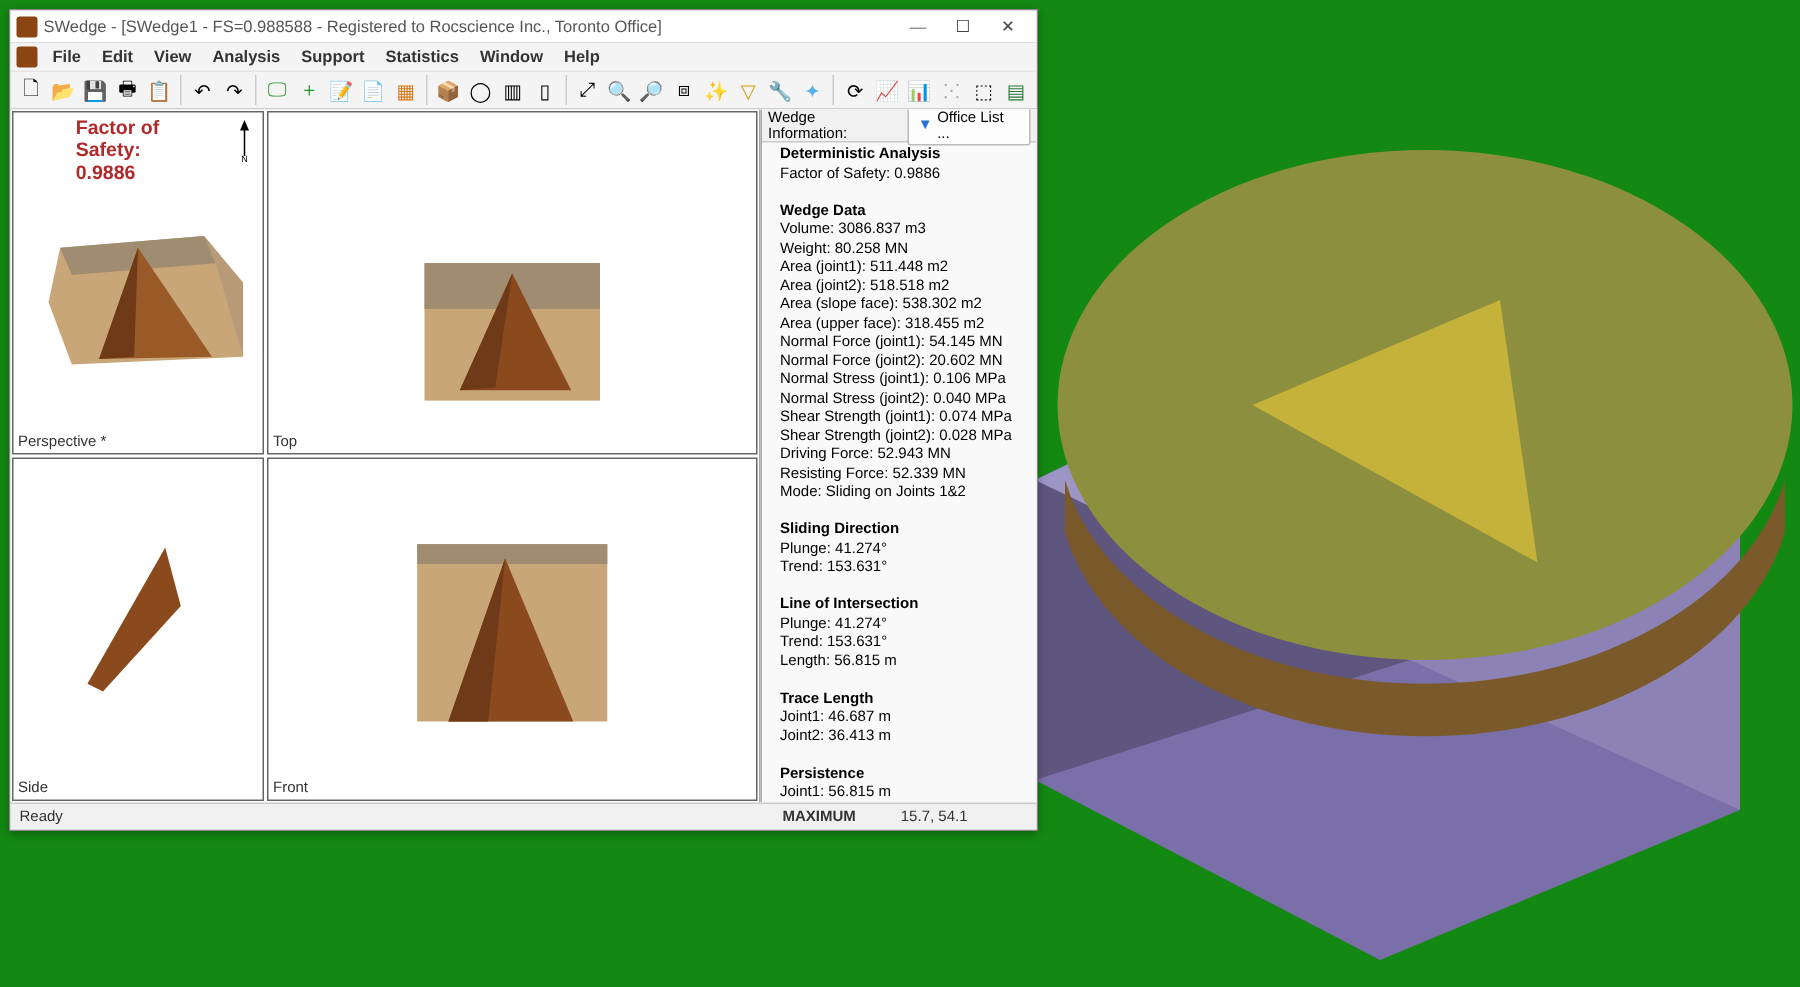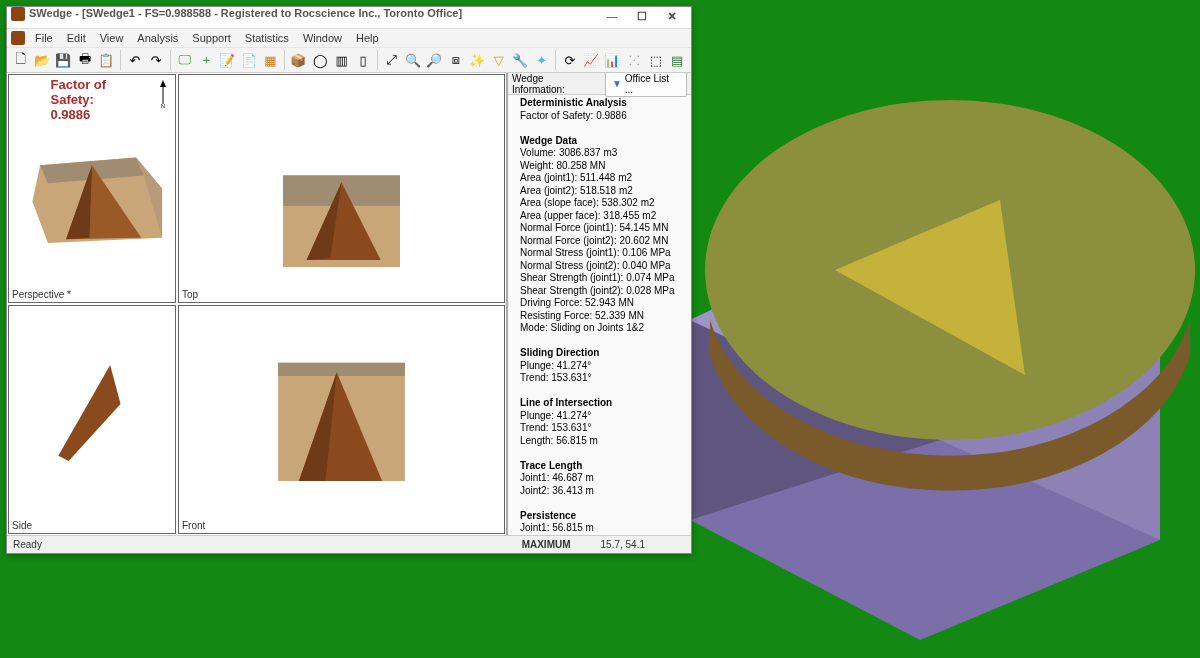--- a/index.html
+++ b/index.html
@@ -22,41 +22,41 @@
     border: 1px solid #888;
     box-shadow: 0 2px 6px rgba(0,0,0,0.3);
     display: flex;
     flex-direction: column;
   }
   .titlebar {
     height: 22px;
     background: #fff;
     border-bottom: 1px solid #ddd;
     display: flex;
+    align-items: center;
     padding: 0 4px;
     font-size: 11px;
     color: #555;
-    font-weight: bold;
   }
   .titlebar .app-icon { width: 14px; height: 14px; background: #8b4513; border-radius: 2px; margin-right: 4px; }
   .titlebar .title-text { flex: 1; }
   .win-controls { display: flex; }
   .win-btn { width: 30px; height: 18px; display:flex; align-items:center; justify-content:center; font-family: "Segoe UI Symbol"; color: #444; cursor:pointer; }
   .menubar {
     height: 18px;
     background: #f4f4f4;
     display: flex;
     align-items: center;
     padding: 0 4px;
     gap: 2px;
     font-size: 11px;
     color: #333;
   }
   .menubar .menu-icon { width:14px; height:14px; background:#8b4513; border-radius:2px; margin-right:2px;}
-  .menubar span { padding: 1px 6px; cursor:pointer; }
+  .menubar span { padding: 1px 6px; cursor:pointer;font-weight:bold; }
   .toolbar {
     height: 26px;
     background: #f4f4f4;
     border-top:1px solid #e4e4e4;
     border-bottom:1px solid #ccc;
     display:flex; align-items:center; gap:2px; padding:0 4px;
   }
   .tbtn {
     width:20px; height:20px;
     display:flex; align-items:center; justify-content:center;

